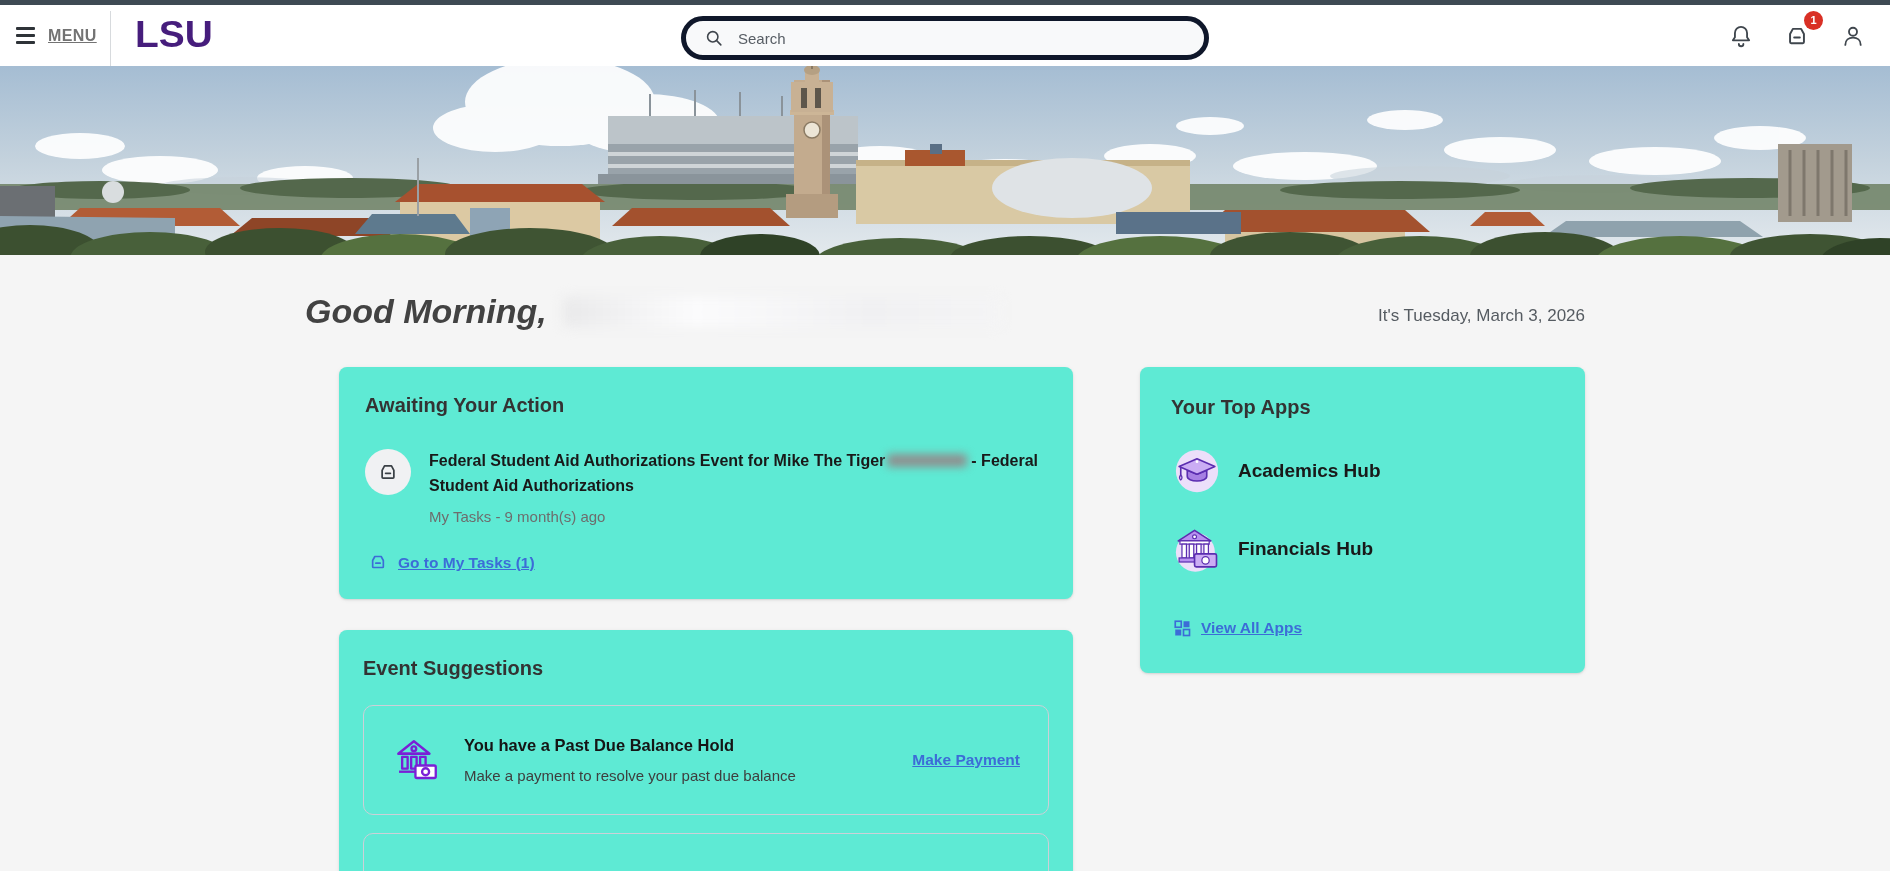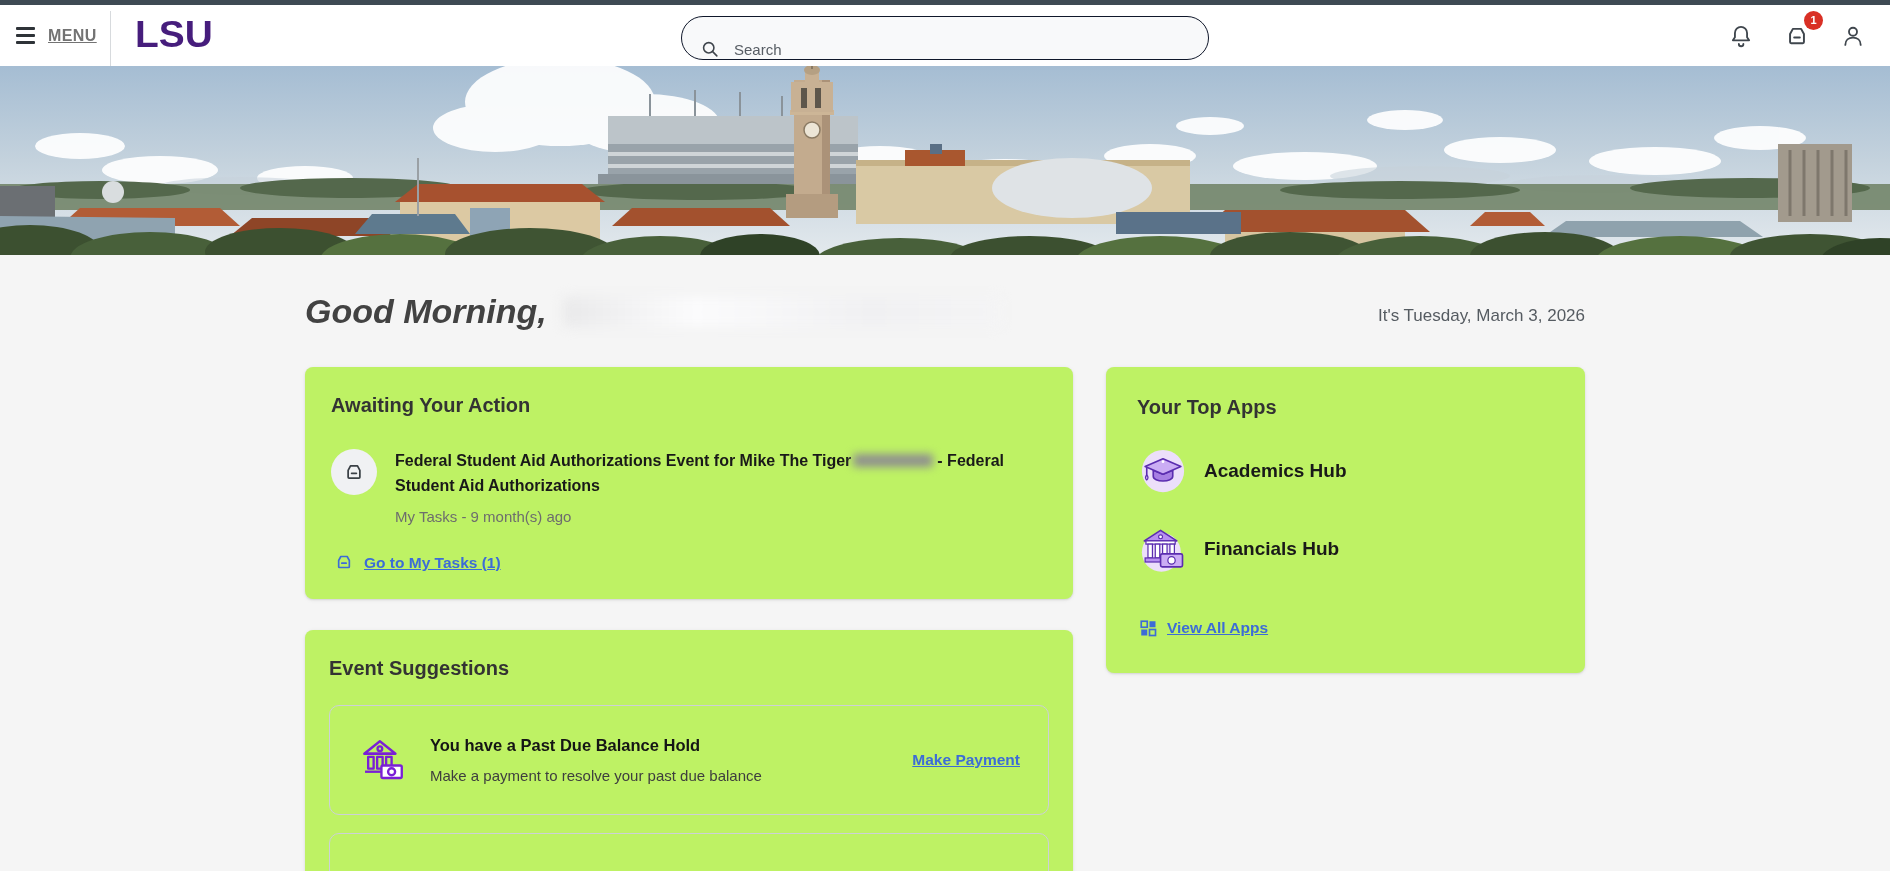--- a/index.html
+++ b/index.html
@@ -14,43 +14,43 @@
   .top-strip { height:5px; background:#3e4a54; }
   .topbar { position:relative; height:61px; background:#fff; }
   .menu-btn { position:absolute; left:16px; top:0; height:100%; display:flex; align-items:center; gap:13px; cursor:pointer; }
   .hamburger { width:19px; display:flex; flex-direction:column; gap:4px; }
   .hamburger i { display:block; height:3px; background:#2e3338; border-radius:1px; }
   .menu-label { font-size:16px; font-weight:700; color:#737373; letter-spacing:.4px;text-decoration:underline; }
   .topbar-divider { position:absolute; left:110px; top:6px; bottom:0; width:1px; background:#d7dadd; }
   .logo { position:absolute; left:135px; top:50%; transform:translateY(-52%) scaleX(1.08); transform-origin:left center;
           font-size:36px; font-weight:900; color:#461d7c; letter-spacing:0; cursor:pointer; }
   .search-pill { position:absolute; left:681px; top:11px; width:528px; height:44px;
-          border:1px solid #0f172a; background:#f8f9fa; border-radius:22px;
-          display:flex; align-items:flex-end; gap:12px; padding:0 18px; }
+          border:5px solid #0f172a; background:#f8f9fa; border-radius:22px;
+          display:flex; align-items:center; gap:12px; padding:0 18px; }
   .search-pill input { flex:1; border:none; outline:none; background:transparent; font-size:15px; color:#333; font-family:inherit; }
   .search-pill input::placeholder { color:#575d64; opacity:1; }
   .topbar-icons { position:absolute; right:24px; top:0; height:100%; display:flex; align-items:center; gap:30px; }
   .icon-btn { position:relative; width:26px; height:26px; cursor:pointer; }
   .badge { position:absolute; top:-12px; right:-13px; min-width:19px; height:19px; padding:0 4px; border-radius:10px;
            background:#d93025; color:#fff; font-size:11px; font-weight:700;
            display:flex; align-items:center; justify-content:center; }
   
   .hero { height:189px; overflow:hidden; }
   .hero svg { display:block; }
   
   .main { width:1280px; margin:0 auto; }
   .greet-row { display:flex; justify-content:space-between; align-items:flex-end; padding-top:37px; }
   .greeting { font-size:34px; font-weight:700; color:#424242; display:flex; align-items:center;font-style:italic; }
   .name-blur { display:inline-block; width:438px; height:30px; margin-left:16px; border-radius:5px;
                background:linear-gradient(90deg,#e9e9ea,#fbfbfc 30%,#f0f0f2 70%,#f4f4f5); filter:blur(6px); }
   .date { font-size:17px; color:#555b61; padding-bottom:5px; }
   .cols { display:flex; gap:33px; margin-top:36px; align-items:flex-start; }
   .col-left { width:768px; }
   .col-right { width:479px; }
-  .card { background:#bef264; border-radius:8px; box-shadow:0 1px 2px rgba(0,0,0,.10), 0 1px 5px rgba(0,0,0,.06); }
+  .card { background:#5eead4; border-radius:8px; box-shadow:0 1px 2px rgba(0,0,0,.10), 0 1px 5px rgba(0,0,0,.06);margin-left:34px; }
   .card h2 { margin:0; font-size:20px; font-weight:700; color:#333; }
   
   .awaiting { padding:27px 26px 27px; }
   .task-row { display:flex; gap:18px; margin-top:32px; cursor:pointer; }
   .task-avatar { flex:0 0 46px; width:46px; height:46px; border-radius:50%; background:#f0f1f3;
                  display:flex; align-items:center; justify-content:center; }
   .task-title { font-size:16px; font-weight:700; color:#191919; line-height:1.55; max-width:648px; }
   .blur-id { display:inline-block; width:80px; height:13px; border-radius:3px; background:#8f8f8f;
              filter:blur(4px); margin:0 4px -1px 2px; }
   .task-meta { margin-top:9px; font-size:15px; color:#6d6d6d; font-weight:400; }

